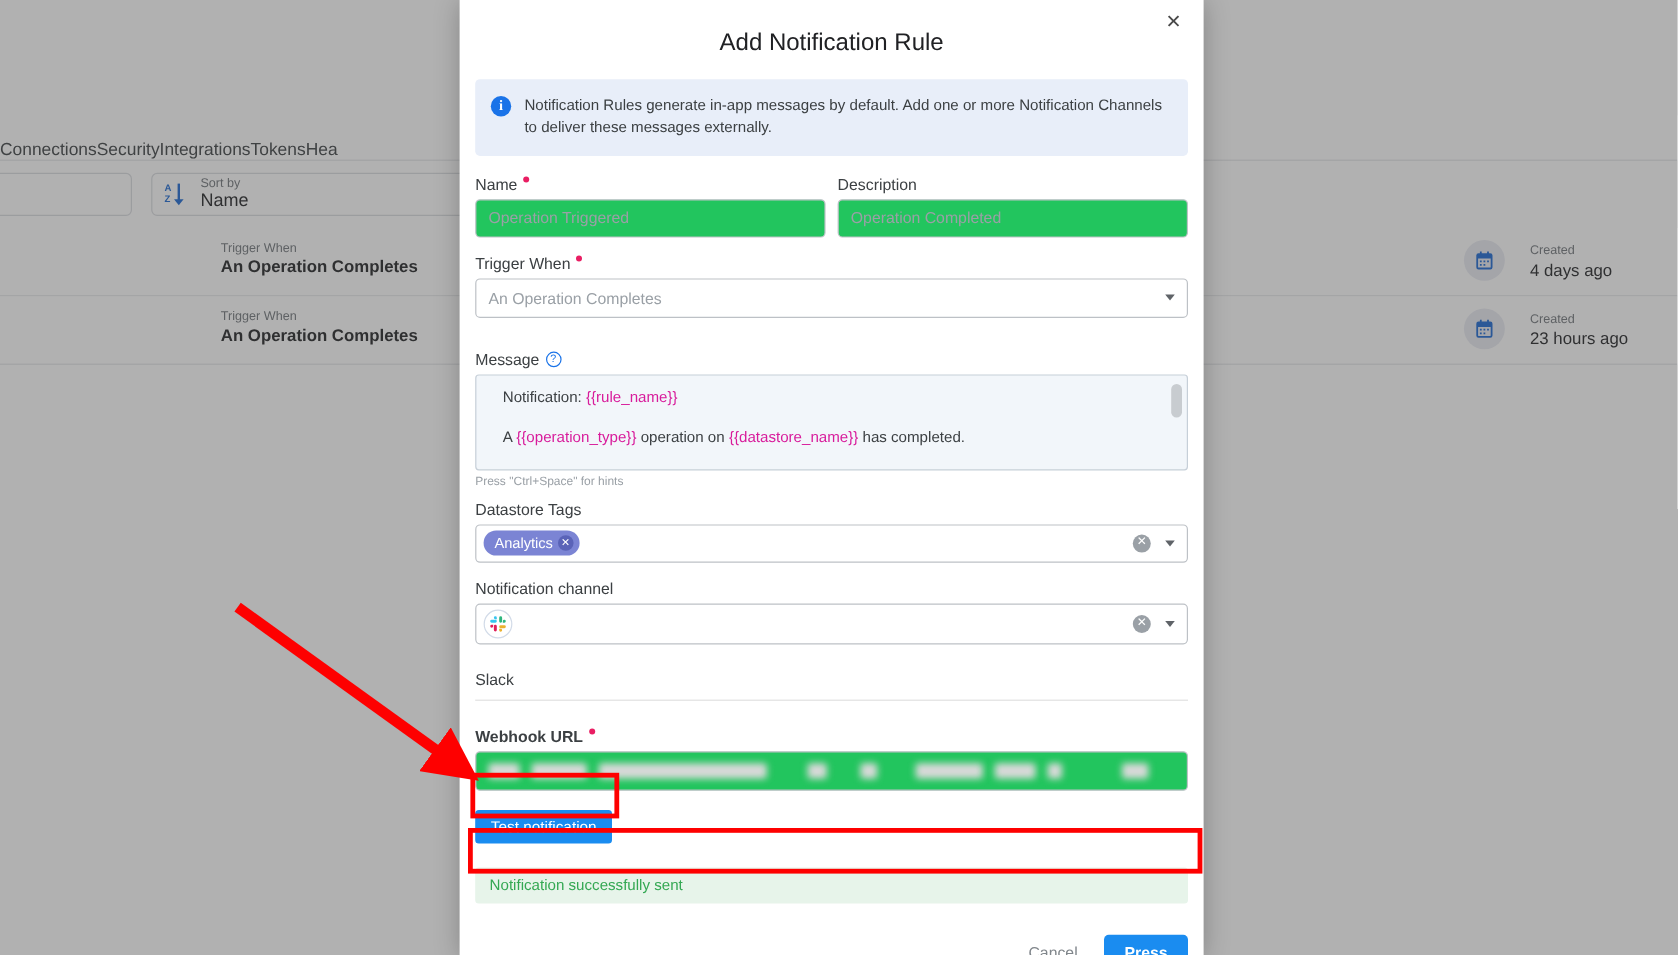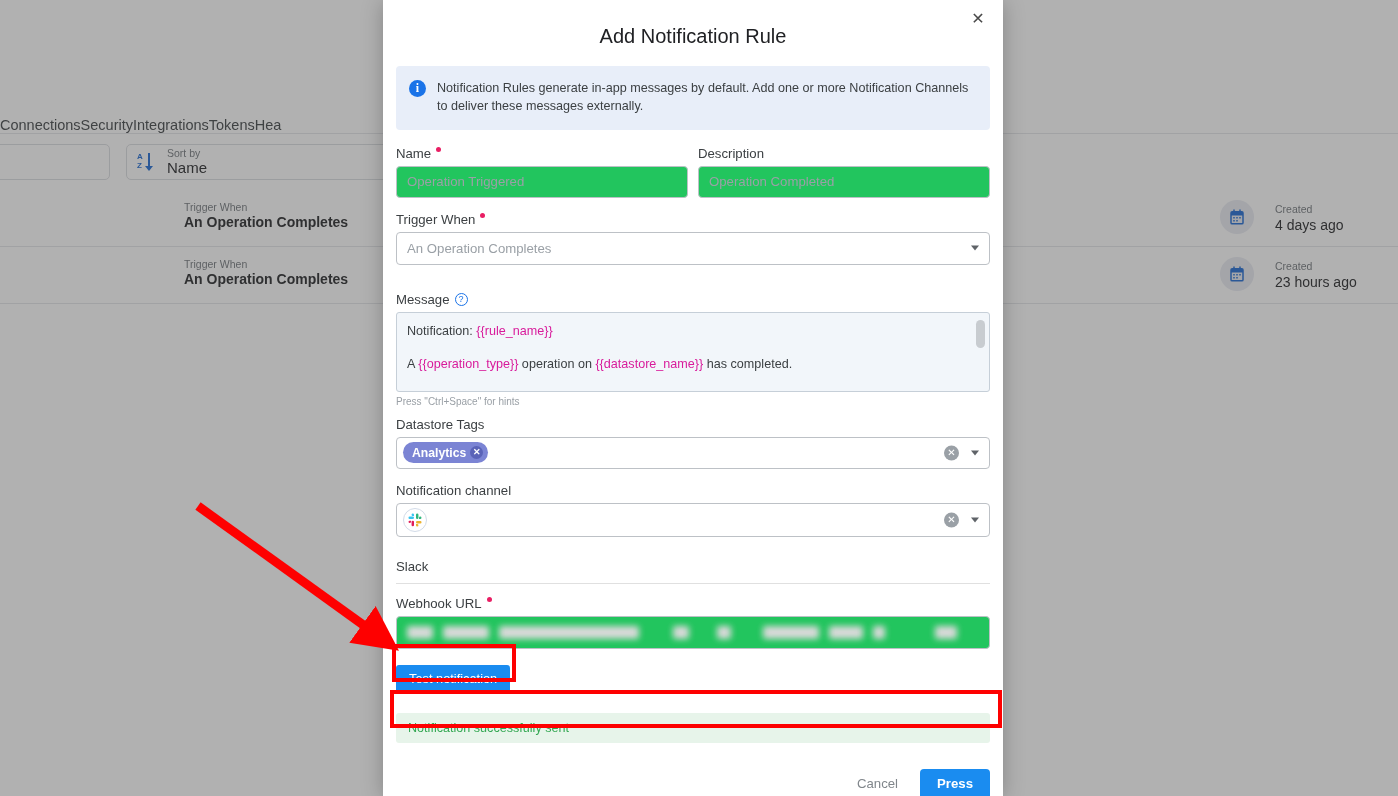--- a/index.html
+++ b/index.html
@@ -154,42 +154,42 @@
     position: absolute; right: 10px; top: 50%; transform: translateY(-50%);
     width: 0; height: 0;
     border-left: 4.5px solid transparent; border-right: 4.5px solid transparent;
     border-top: 5.5px solid #5f6368;
   }
 
   .msg-wrap { margin-top: 27px; }
   .msg-box {
     position: relative; width: 100%; height: 80px;
     border: 1px solid #c6cfd8; border-radius: 3px;
-    background: #f2f6fa; padding: 10px 22px 10px 10px;
+    background: #f2f6fa; padding: 10px 22px 10px 22px;
     font-size: 12.6px; color: #3c4043; line-height: 1.35;
     overflow: hidden; cursor: text;
   }
   .msg-line { margin-bottom: 16px; }
   .tplvar { color: #d81b9b; }
   .msg-scroll {
     position: absolute; right: 4px; top: 7px;
     width: 9px; height: 28px; border-radius: 5px; background: #c8ccd0;
   }
   .msg-hint { font-size: 10px; color: #9aa0a6; margin-top: 4px; }
 
   .chip-box {
     position: relative; width: 100%; height: 32px;
     border: 1px solid #bdc1c6; border-radius: 4px; background: #fff;
     display: flex; align-items: center; padding: 0 56px 0 6px;
   }
   .chip {
     display: inline-flex; align-items: center; gap: 4px;
     background: #7b84d4; color: #ffffff;
     border-radius: 11px; height: 21px; padding: 0 5px 0 9px;
-    font-size: 12.2px; white-space: nowrap; font-weight: bold;
+    font-size: 12.2px; white-space: nowrap;
   }
   .chip-x {
     width: 13px; height: 13px; border-radius: 50%;
     background: #5a63b8; color: #fff; font-size: 9px;
     display: inline-flex; align-items: center; justify-content: center;
     cursor: pointer; line-height: 1;
   }
   .clear-btn {
     position: absolute; right: 30px; top: 50%; transform: translateY(-50%);
     width: 15px; height: 15px; border-radius: 50%;
@@ -406,21 +406,21 @@
             <path fill="#ecb22e" d="M15.8 18.9a2.1 2.1 0 1 1-2.1 2.1v-2.1h2.1zm0-1a2.1 2.1 0 0 1 0-4.2h5.3a2.1 2.1 0 0 1 0 4.2h-5.3z"></path>
           </svg>
         </span>
         <span class="clear-btn">✕</span>
         <span class="caret"></span>
       </div>
     </div>
 
     <div class="section-head">Slack</div>
 
-    <div style="margin-top:12px;">
+    <div style="margin-top:22px;font-weight:bold;">
       <div class="field-label">
         <span>Webhook URL</span>
         <span class="req-dot"></span>
       </div>
       <div class="txt-input" style="display:flex;align-items:center;gap:10px;height:33px;">
         <span class="redacted" style="width:26px;"></span>
         <span class="redacted" style="width:46px;"></span>
         <span class="redacted" style="width:140px;"></span>
         <span class="redacted" style="width:16px;margin-left:24px;"></span>
         <span class="redacted" style="width:14px;margin-left:18px;"></span>

